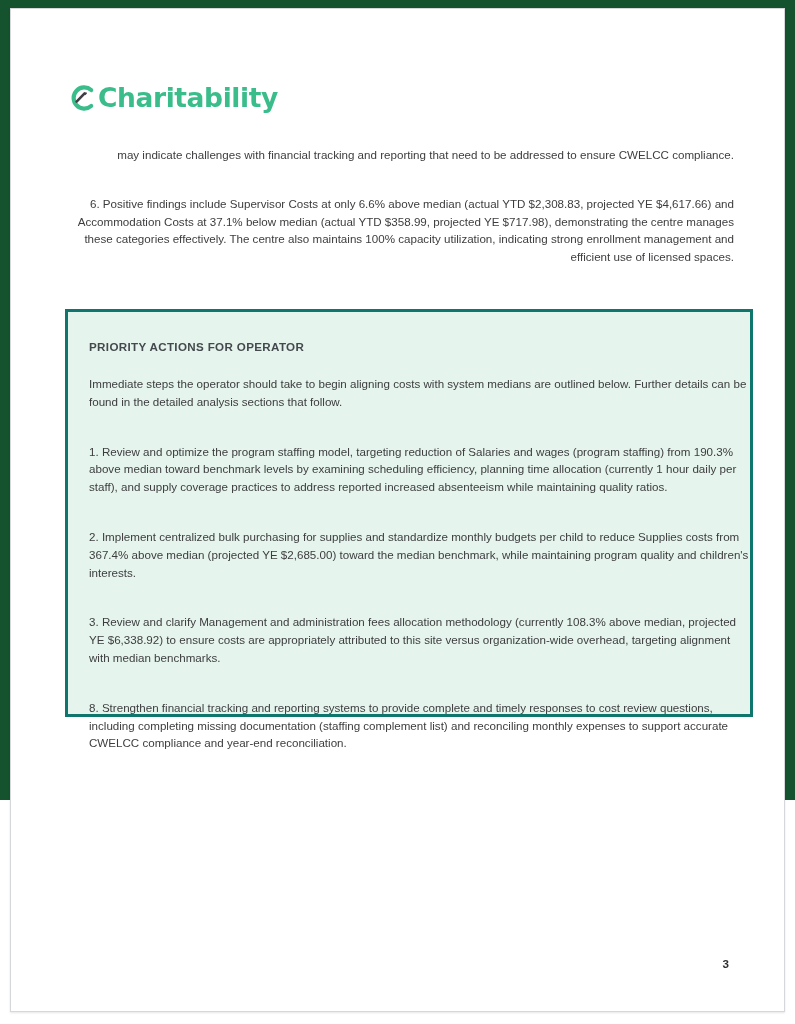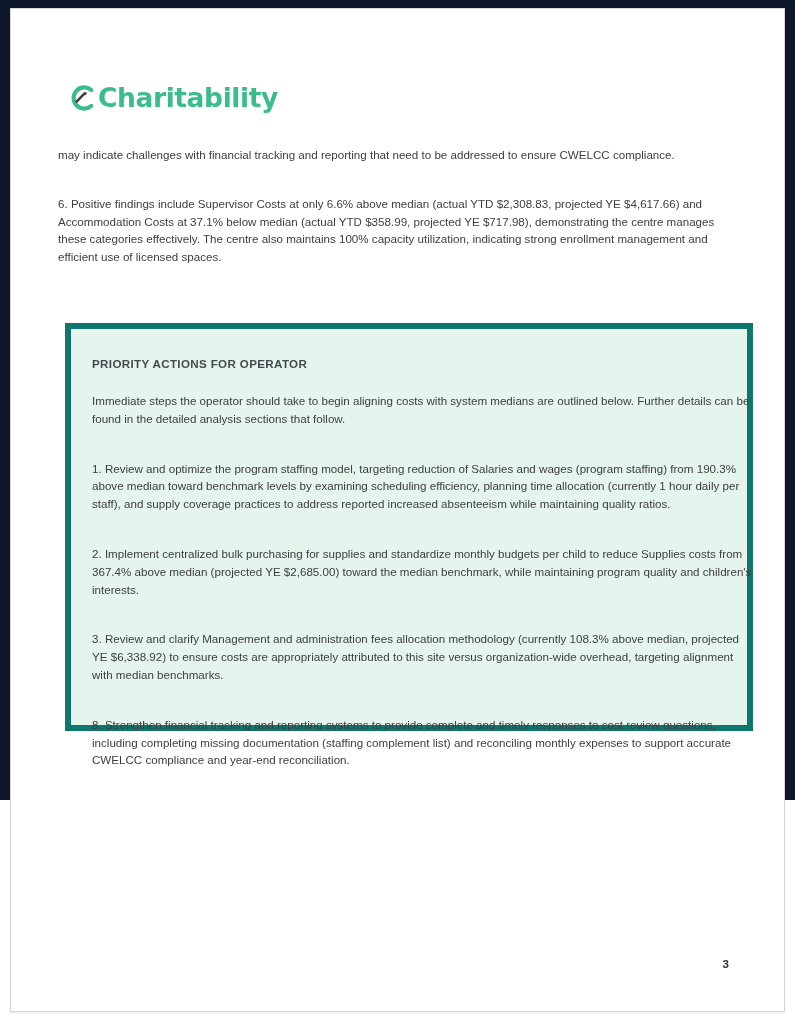--- a/index.html
+++ b/index.html
@@ -12,21 +12,21 @@
     height: 1024px;
     font-family: "Liberation Sans", sans-serif;
     overflow: hidden;
   }
 
   
   #viewer {
     position: relative;
     width: 795px;
     height: 800px;
-    background: #0f172a;
+    background: #14532d;
     box-sizing: border-box;
   }
 
   
   #page {
     position: absolute;
     left: 10px;
     top: 8px;
     width: 775px;
     height: 1004px;
@@ -63,35 +63,35 @@
   }
 
   
   .body-text {
     position: absolute;
     left: 47px;
     width: 676px;
     font-size: 11.6px;
     line-height: 17.6px;
     color: #3d3d3f;
-    text-align: left;
+    text-align: right;
   }
   #para-1 { top: 137px; }
   #para-2 { top: 186px; }
 
   
   #callout {
     position: absolute;
     left: 54px;
-    top: 314px;
+    top: 300px;
     width: 688px;
     height: 408px;
     box-sizing: border-box;
     background: #e5f4ec;
-    border: 6px solid #0f766e;
+    border: 3px solid #0f766e;
     padding: 16px 14px 14px 14px;
   }
   #callout-title {
     font-size: 11.6px;
     font-weight: 700;
     letter-spacing: 0.35px;
     color: #44494d;
     margin: 12px 0 0 7px;
   }
   .callout-para {

